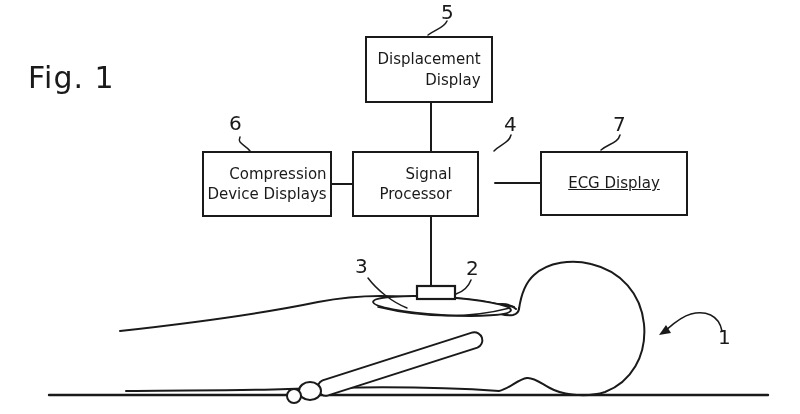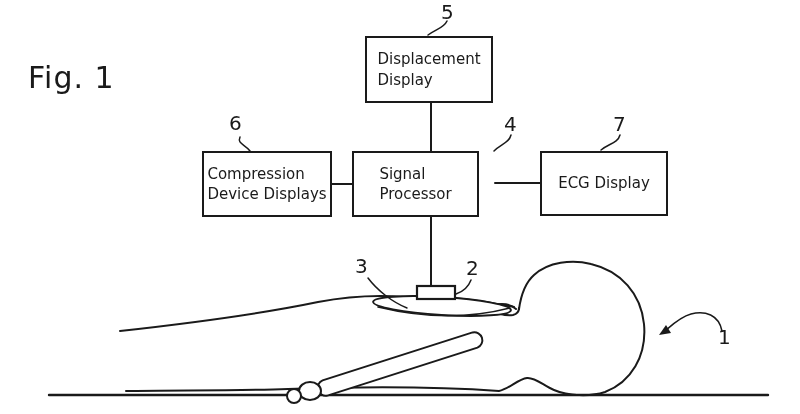--- a/index.html
+++ b/index.html
@@ -15,29 +15,29 @@
     position:absolute;left:28px;top:60px;
     font-size:30px;letter-spacing:1px;color:#1a1a1a;
   }
   .drawing{position:absolute;left:0;top:0;}
   .box{
     position:absolute;
     box-sizing:border-box;
     border:2px solid #1a1a1a;
     background:#ffffff;
     display:flex;align-items:center;justify-content:center;
-    text-align:left;
+    text-align:right;
     font-size:15px;line-height:1.35;
     color:#1a1a1a;
   }
   .box .lbl{white-space:pre-line;}
   .box-displacement{left:365px;top:36px;width:128px;height:67px;}
   .box-compression{left:202px;top:151px;width:130px;height:66px;}
   .box-signal{left:352px;top:151px;width:127px;height:66px;}
-  .box-ecg{left:540px;top:151px;width:128px;height:65px;}
+  .box-ecg{left:540px;top:151px;width:148px;height:65px;text-decoration:underline;}
   .ref{
     position:absolute;
     font-size:20px;color:#1a1a1a;line-height:1;
   }
   .ref-5{left:441px;top:2px;}
   .ref-6{left:229px;top:113px;}
   .ref-4{left:504px;top:114px;}
   .ref-7{left:613px;top:114px;}
   .ref-3{left:355px;top:256px;}
   .ref-2{left:466px;top:258px;}

